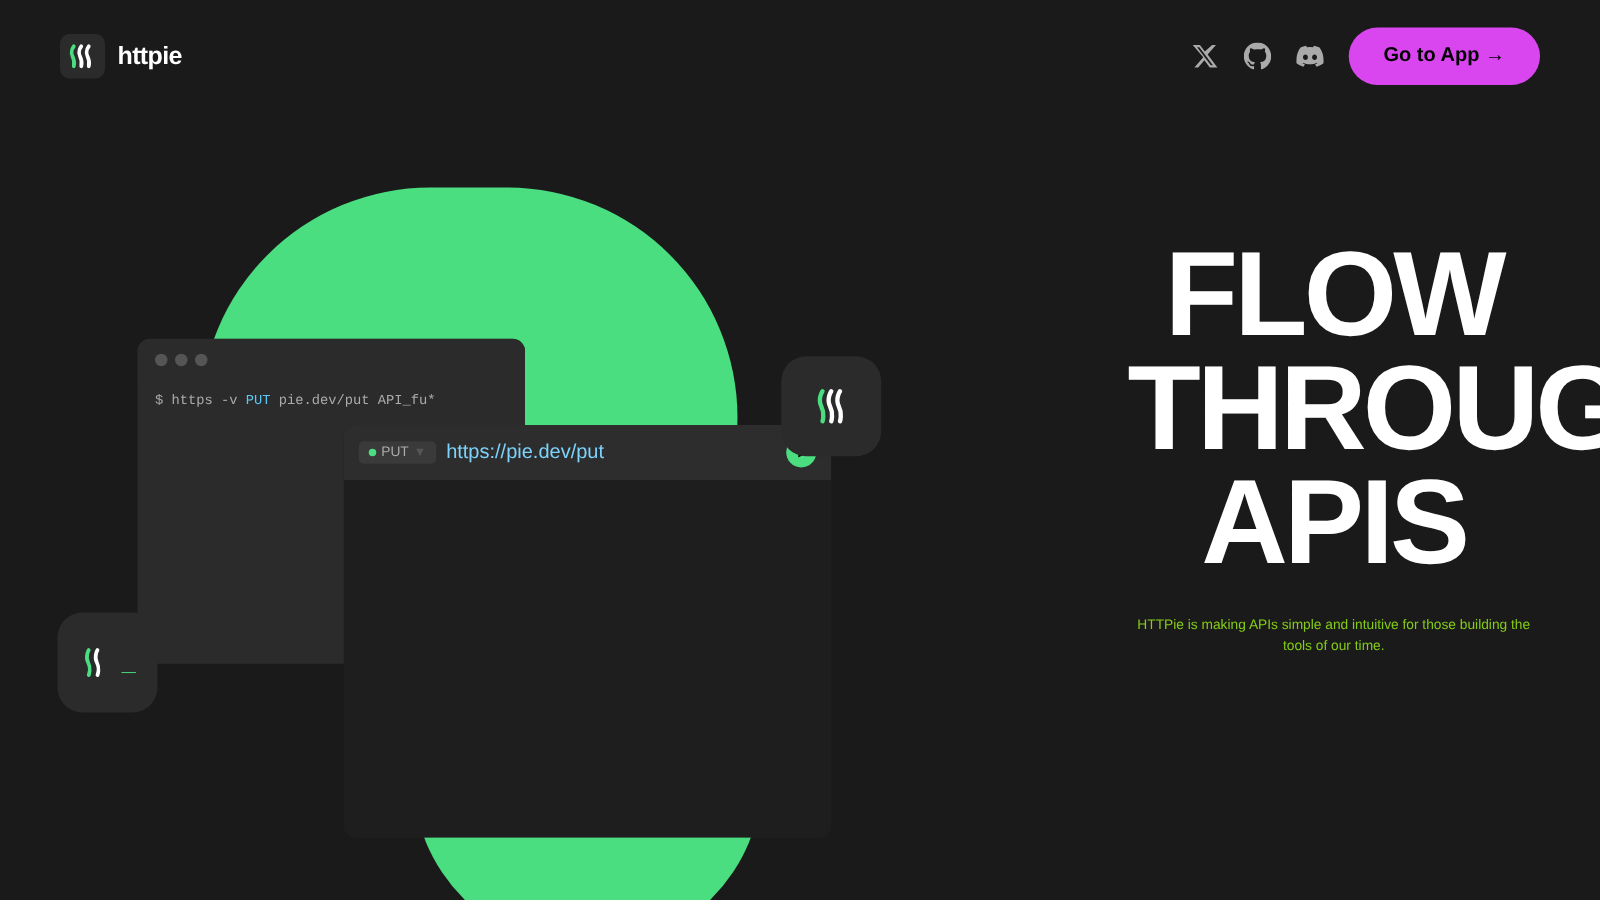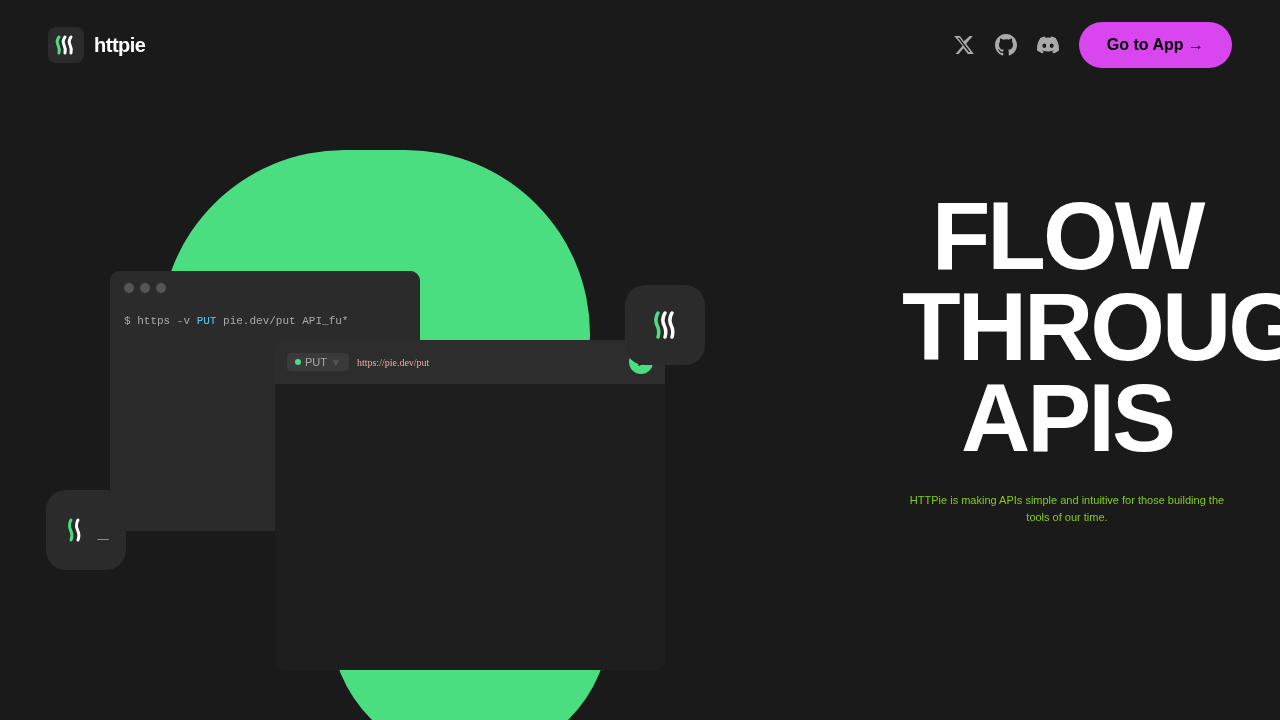--- a/index.html
+++ b/index.html
@@ -217,23 +217,23 @@
 
     .method-badge .method-dot {
       width: 6px;
       height: 6px;
       border-radius: 50%;
       background: #4ade80;
     }
 
     .url-bar {
       flex: 1;
-      color: #fca5a5;
-      font-size: 10px;
-      font-family: Liberation Serif, serif;
+      color: #7dd3fc;
+      font-size: 16px;
+      font-family: Liberation Sans, sans-serif;
     }
 
     .send-btn {
       width: 24px;
       height: 24px;
       background: #4ade80;
       border-radius: 50%;
       display: flex;
       align-items: center;
       justify-content: center;

